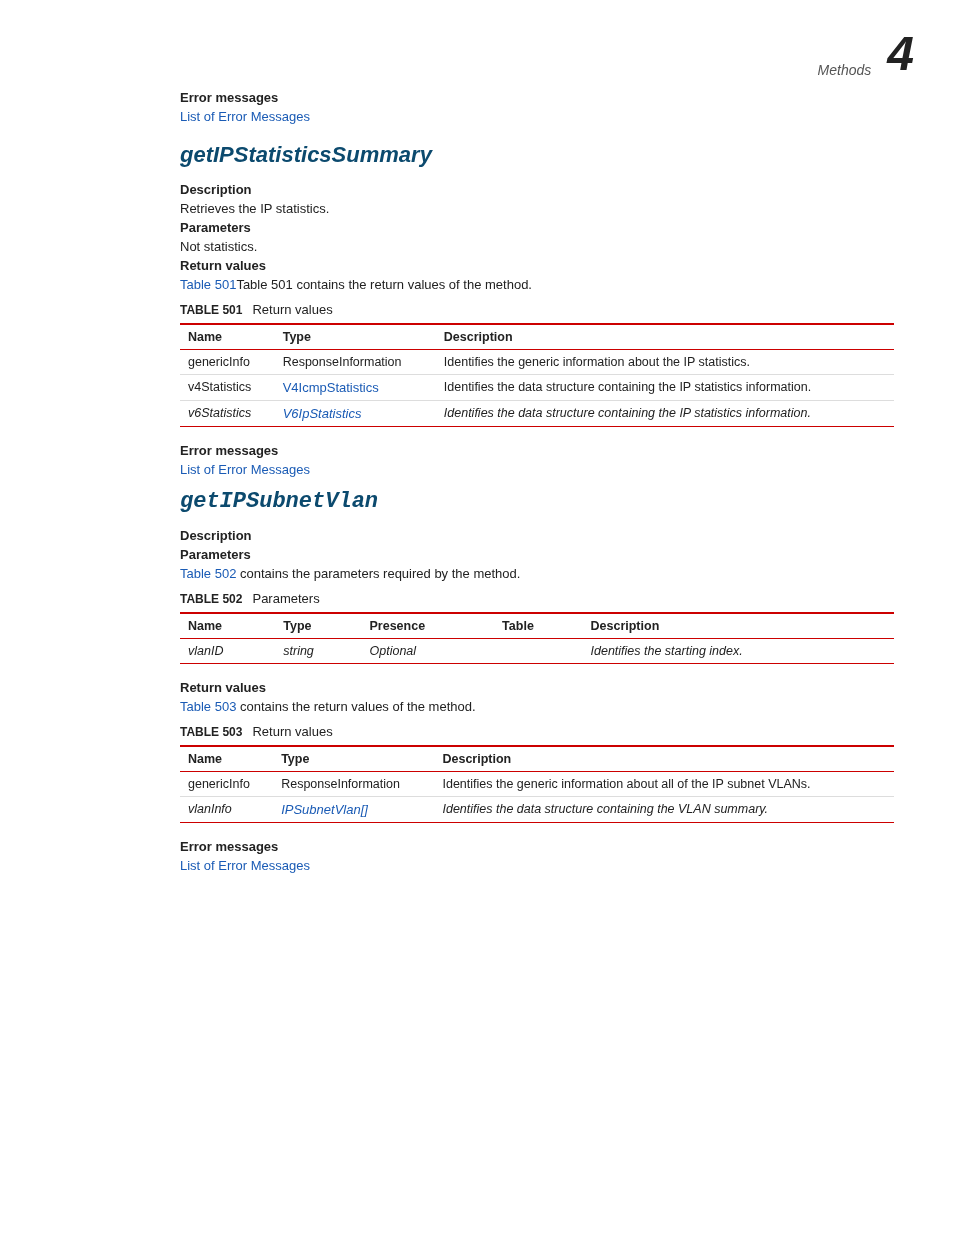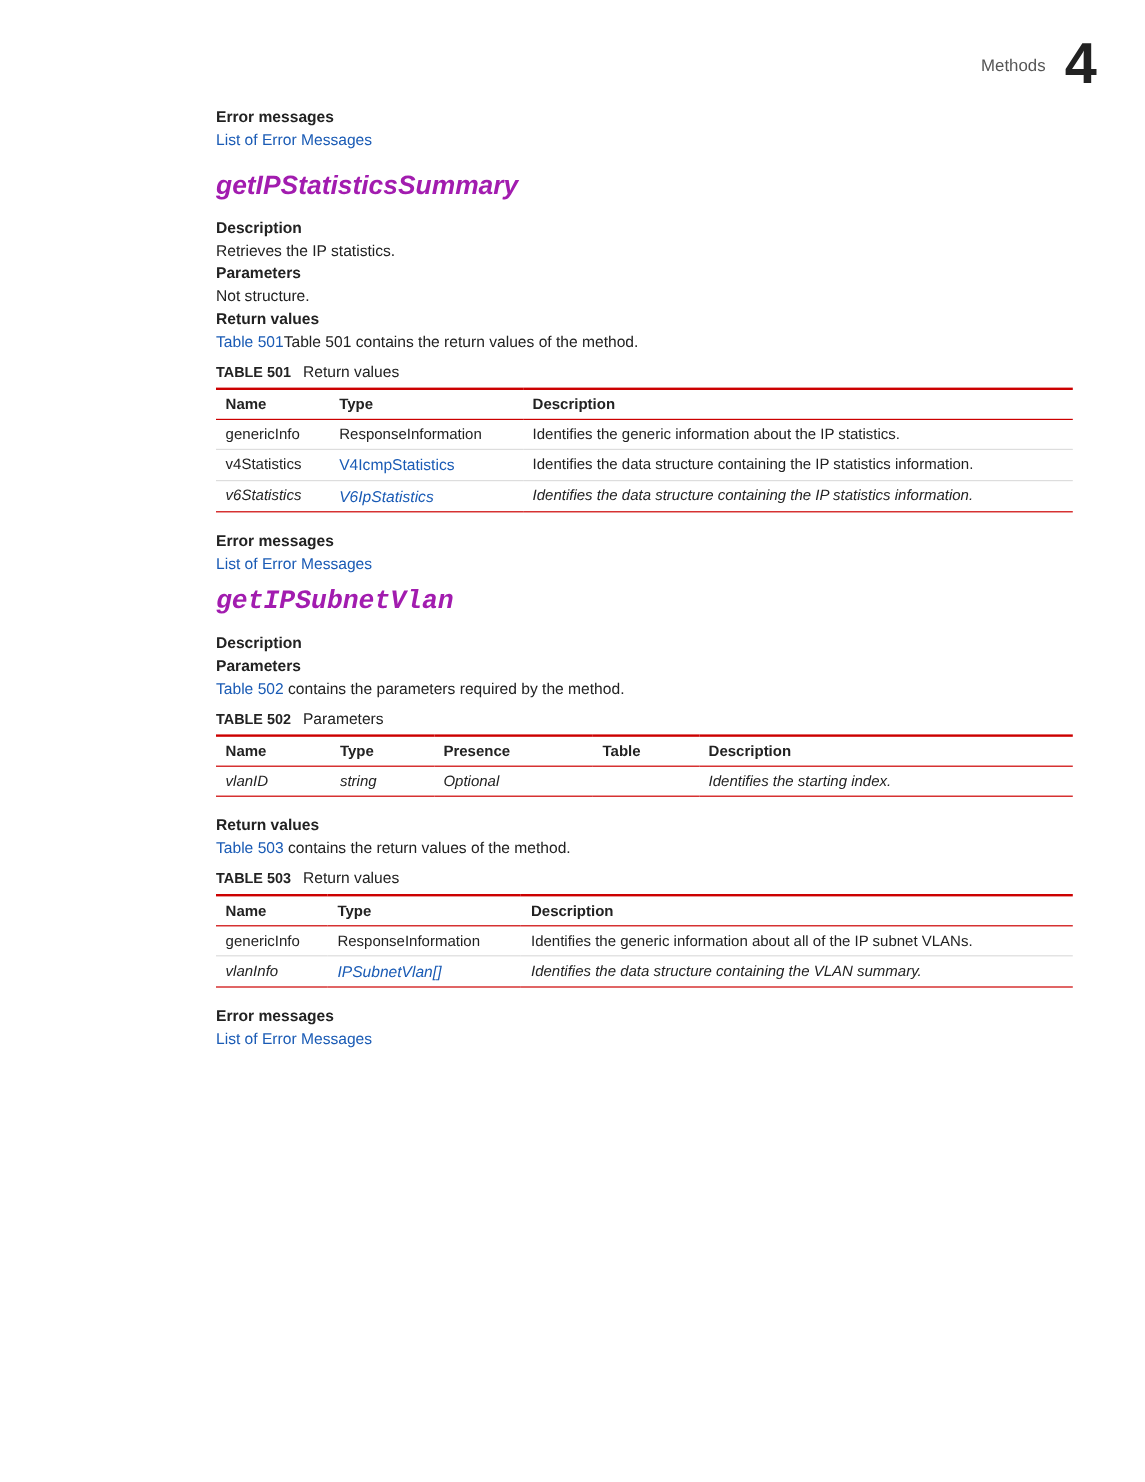--- a/index.html
+++ b/index.html
@@ -14,35 +14,36 @@
       position: relative;
     }
 
     .header-right {
       position: absolute;
       top: 30px;
       right: 40px;
       font-size: 14px;
       color: #555;
       display: flex;
-      align-items: center;
+      align-items: flex-end;
       gap: 16px;
+      font-style: italic;
     }
     .chapter-number {
       font-size: 48px;
       font-weight: bold;
       color: #222;
       line-height: 1;
     }
 
     .section-title {
       font-style: italic;
       font-size: 22px;
       font-weight: bold;
-      color: #a21caf;
+      color: #0c4a6e;
       margin: 18px 0 14px 0;
     }
 
     .label-heading {
       font-weight: bold;
       font-size: 13px;
       margin-top: 4px;
       margin-bottom: 4px;
     }
 
@@ -125,21 +126,21 @@
 
 <div class="section-title">getIPStatisticsSummary</div>
 
 <div>
   <div class="label-heading">Description</div>
   <div class="body-text">Retrieves the IP statistics.</div>
 </div>
 
 <div>
   <div class="label-heading">Parameters</div>
-  <div class="body-text">Not structure.</div>
+  <div class="body-text">Not statistics.</div>
 </div>
 
 <div>
   <div class="label-heading">Return values</div>
   <div class="body-text">
     <a class="link" href="#">Table 501</a><span>Table 501 contains the return values of the method.</span>
   </div>
 </div>
 
 <div class="table-wrapper">

